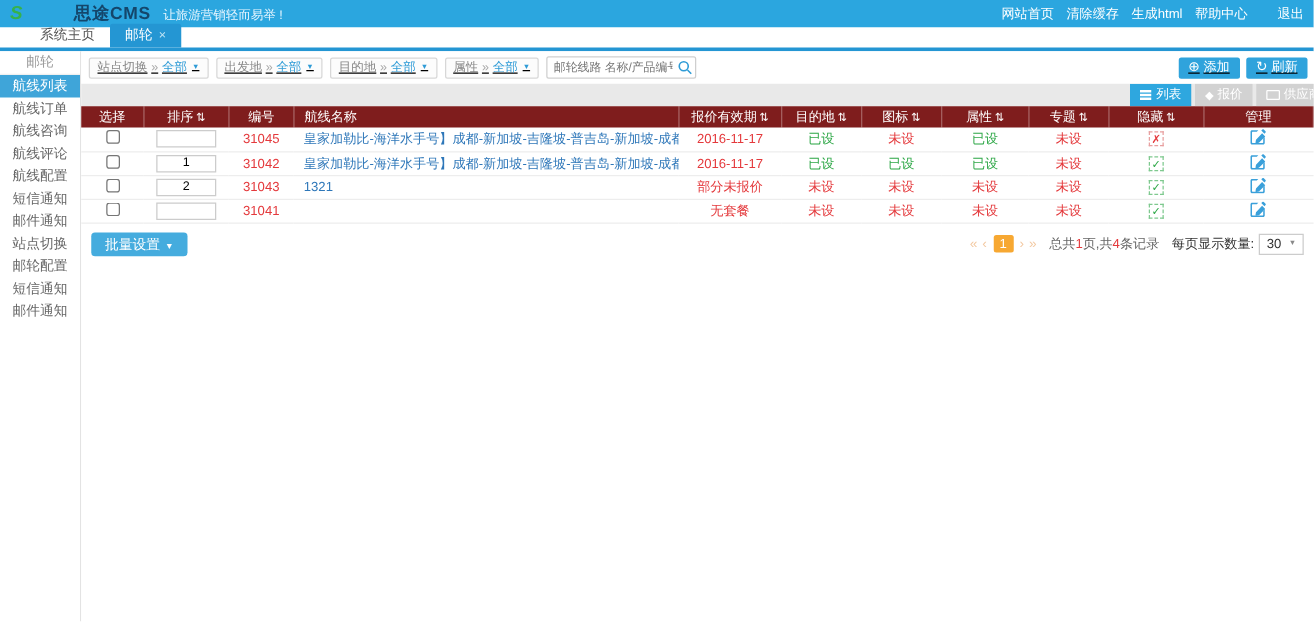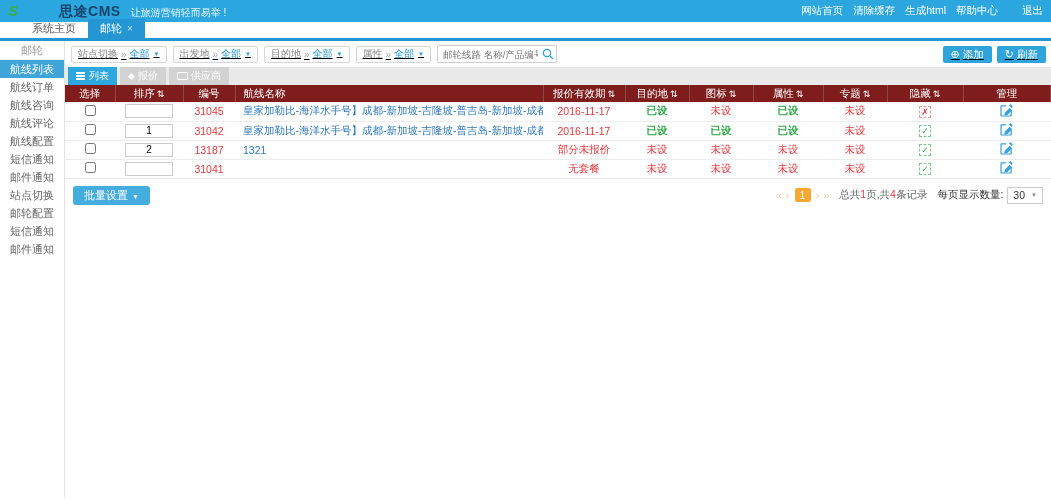--- a/index.html
+++ b/index.html
@@ -41,42 +41,42 @@
   .searchbox { position:relative; width:120px; height:18px; }
   .searchbox input { width:100%; height:100%; border:1px solid #CFCFCF; border-radius:2px; padding:0 18px 0 5px;
           font-size:9.5px; color:#555; outline:none; font-family:inherit; }
   .searchbox svg { position:absolute; right:3px; top:3px; }
   .tool-actions { margin-left:auto; display:flex; }
   .btn-blue { height:17px; line-height:16px; background:#2FA3DC; color:#fff; border:none; border-radius:2px;
           padding:0 8px; font-size:10.5px; margin-left:5px; cursor:pointer; font-family:inherit; display:inline-flex; align-items:center; }
   .btn-blue .ic { margin-right:3px; font-size:11px; }
 
   
-  .viewtabs { height:18px; background:#E9E9E9; display:flex; overflow:hidden; }
+  .viewtabs { height:18px; background:#E9E9E9; display:flex; justify-content:flex-end; overflow:hidden; }
   .vtab { height:18px; line-height:18px; padding:0 8px; font-size:10px; color:#fff; background:#D2D2D2;
           margin-left:3px; cursor:pointer; display:inline-flex; align-items:center; }
   .vtab.active { background:#2EA7DF; }
   .vtab:last-child { margin-right:-14px; }
   .ic-list { display:inline-block; width:9px; height:2px; background:currentColor;
           box-shadow:0 3px 0 currentColor, 0 6px 0 currentColor; margin:-6px 4px 0 0; }
   .ic-cube { font-size:9px; margin-right:3px; }
   .ic-card { display:inline-block; width:11px; height:8px; border:1px solid currentColor; border-radius:1px; margin-right:3px; }
 
   
   table { width:100%; border-collapse:collapse; table-layout:fixed; }
   thead th { background:#7f1d1d; color:#fff; font-weight:normal; font-size:10.5px; height:17px;
           border-right:1px solid rgba(255,255,255,.18); text-align:center; }
   thead th.l { text-align:left; padding-left:8px; }
   th .sort { font-size:9px; margin-left:2px; cursor:pointer; }
   tbody td { height:19px; border-bottom:1px solid #EDEDED; text-align:center; font-size:10.5px; color:#555; }
   tbody td.l { text-align:left; padding-left:8px; overflow:hidden; white-space:nowrap; }
   .code { color:#E4393C; }
   .rname { color:#2E77B9; cursor:pointer; text-decoration:none; }
   .red { color:#E4393C; }
-  .green { color:#2FA848;font-weight:bold; }
+  .green { color:#2FA848; }
   .sort-input { width:48px; height:14px; border:1px solid #CCC; text-align:center; font-size:10px; font-family:inherit; outline:none; }
   td input[type=checkbox] { width:11px; height:11px; cursor:pointer; }
   .hide-ic { display:inline-block; width:12px; height:12px; line-height:11px; font-size:9px;
           border:1px dashed #7FC98F; color:#2FA848; cursor:pointer; }
   .hide-ic.off { border-color:#E8A0A0; color:#E4393C; }
   .edit-ic { cursor:pointer; display:inline-block; }
 
   
   .bottombar { display:flex; align-items:center; padding:7px 8px 0 8px; }
   .bb-btn { background:#45ACDE; color:#fff; border:none; border-radius:3px; height:19px; padding:0 11px;
@@ -256,21 +256,21 @@
             <td><span class="red">未设</span></td>
             <td><span class="hide-ic">✓</span></td>
             <td><span class="edit-ic"><svg width="13" height="13" viewBox="0 0 16 16" fill="#3AA0DA">
                   <path d="M15.3 2.4L13.6.7c-.4-.4-1-.4-1.4 0l-1.1 1.1 3.1 3.1 1.1-1.1c.4-.4.4-1 0-1.4zM5.9 10.9l-.5 2.7c-.1.4.3.8.7.7l2.7-.5 6.2-6.2-3.1-3.1-6 6.4z"></path>
                   <path d="M13 9.5v4c0 .3-.2.5-.5.5h-10c-.3 0-.5-.2-.5-.5v-10c0-.3.2-.5.5-.5h4.2L8.2 1.5H2C1.2 1.5.5 2.2.5 3v11c0 .8.7 1.5 1.5 1.5h11c.8 0 1.5-.7 1.5-1.5V8l-1.5 1.5z"></path>
                 </svg></span></td>
           </tr>
           <tr>
             <td><input type="checkbox" style=""></td>
             <td><input class="sort-input" type="text" value="2" style=""></td>
-            <td><span class="code">13187</span></td>
+            <td><span class="code">31043</span></td>
             <td class="l"><a class="rname">1321</a></td>
             <td><span class="red">部分未报价</span></td>
             <td><span class="red">未设</span></td>
             <td><span class="red">未设</span></td>
             <td><span class="red">未设</span></td>
             <td><span class="red">未设</span></td>
             <td><span class="hide-ic">✓</span></td>
             <td><span class="edit-ic"><svg width="13" height="13" viewBox="0 0 16 16" fill="#3AA0DA">
                   <path d="M15.3 2.4L13.6.7c-.4-.4-1-.4-1.4 0l-1.1 1.1 3.1 3.1 1.1-1.1c.4-.4.4-1 0-1.4zM5.9 10.9l-.5 2.7c-.1.4.3.8.7.7l2.7-.5 6.2-6.2-3.1-3.1-6 6.4z"></path>
                   <path d="M13 9.5v4c0 .3-.2.5-.5.5h-10c-.3 0-.5-.2-.5-.5v-10c0-.3.2-.5.5-.5h4.2L8.2 1.5H2C1.2 1.5.5 2.2.5 3v11c0 .8.7 1.5 1.5 1.5h11c.8 0 1.5-.7 1.5-1.5V8l-1.5 1.5z"></path>

